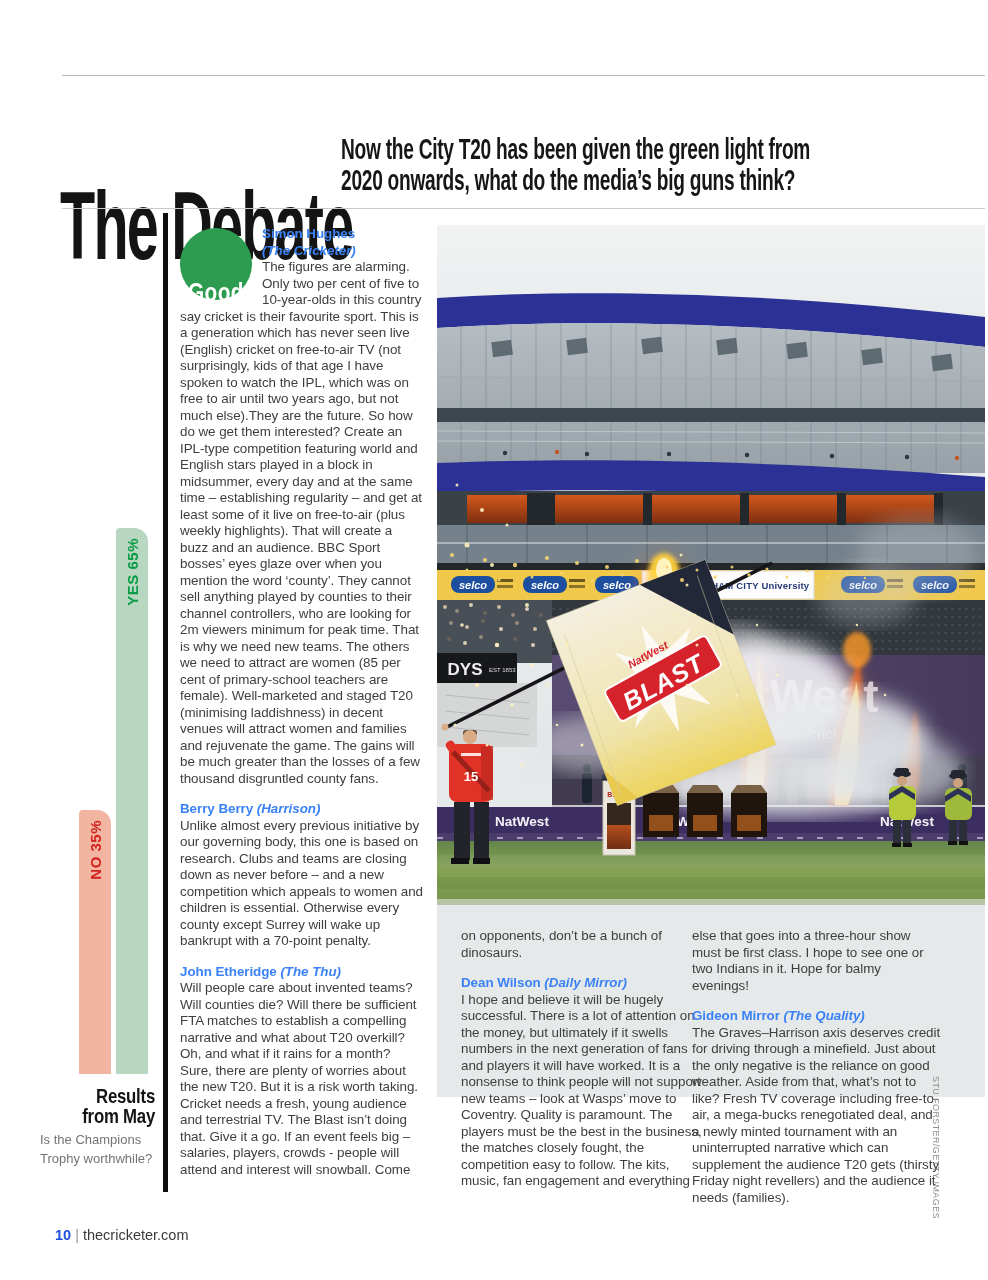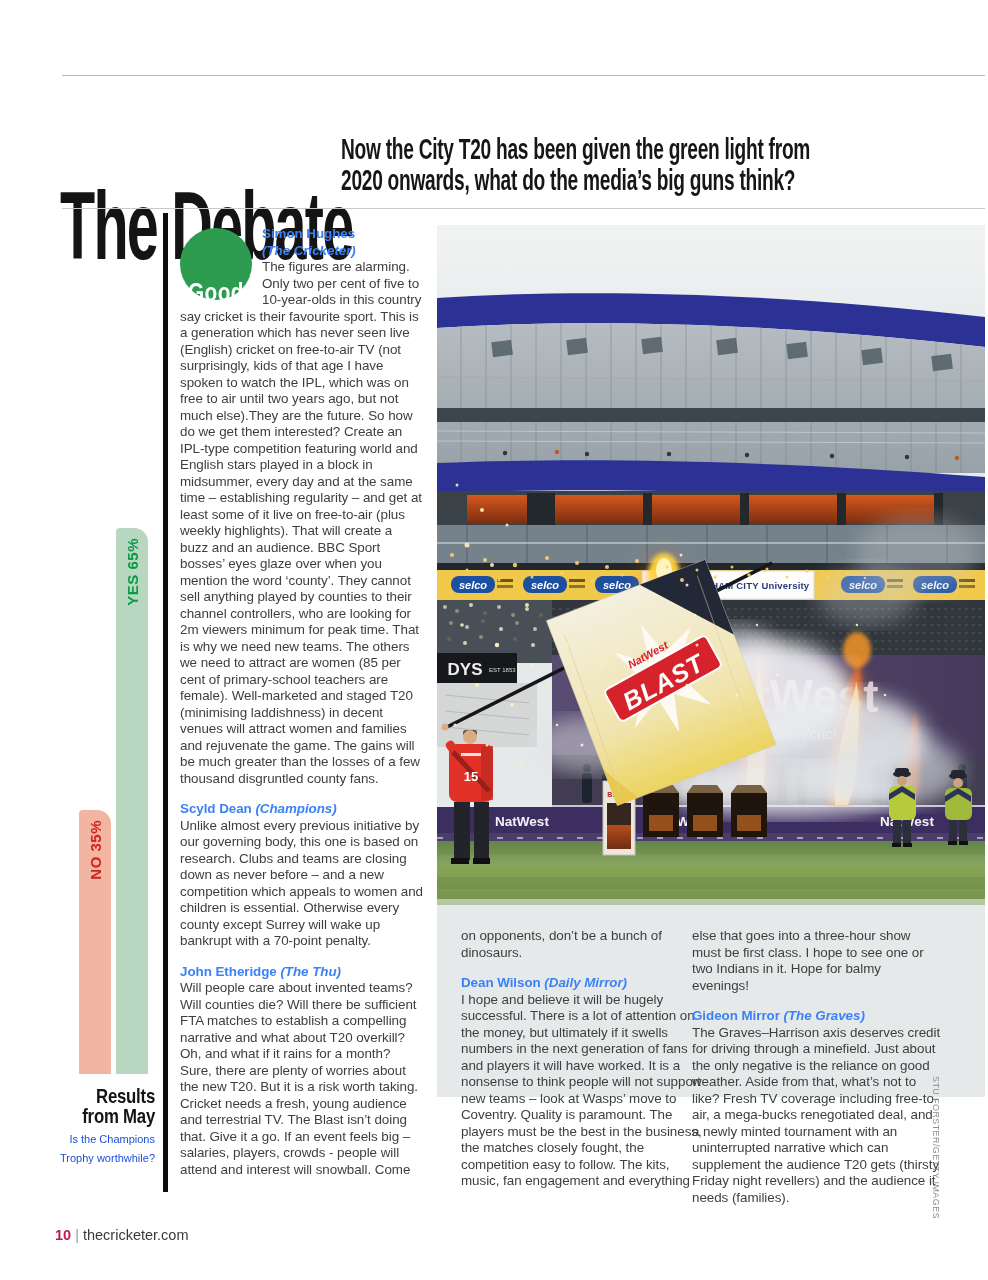--- a/index.html
+++ b/index.html
@@ -23,22 +23,22 @@
   .bar-no  { left:79px;  top:810px; width:32px; height:264px; background:#f2b5a1; border-radius:4px 14px 0 0; }
   .bar-label { position:absolute; top:10px; left:50%;
            transform:translateX(-50%) rotate(180deg); writing-mode:vertical-rl;
            font-weight:700; font-size:15px; letter-spacing:.5px; white-space:nowrap; }
   .bar-yes .bar-label { color:#0a9b45; }
   .bar-no  .bar-label { color:#d2231f; }
 
   .results-title { position:absolute; left:30px; top:1086px; width:125px; text-align:right;
            font-weight:700; font-size:21px; line-height:20px; letter-spacing:-.3px; color:#141414;
            transform:scaleX(.8); transform-origin:100% 0; }
-  .results-question { position:absolute; left:40px; top:1130px; width:115px; text-align:right;
-           font-size:11px; line-height:19px; color:#1d4ed8; }
+  .results-question { position:absolute; left:40px; top:1130px; width:115px; text-align:left;
+           font-size:13px; line-height:19px; color:#737373; }
 
   .col { position:absolute; font-size:13.4px; line-height:16.5px; color:#3e3e3e; letter-spacing:-.05px; }
   .col1 { left:180px; top:226px; width:243px; }
   .col2 { left:437px; top:928px; width:249px;margin-left:24px; }
   .col3 { left:692px; top:928px; width:249px; }
 
   .badge { float:left; width:72px; height:72px; border-radius:50%; background:#2e9c50;
            margin:2px 10px 6px 0; display:flex; align-items:flex-end; justify-content:center; }
   .badge span { color:#ffffff; font-weight:700; font-size:26px; letter-spacing:.5px;
            transform:scaleX(.8); }
@@ -50,21 +50,21 @@
 
   .photo { position:absolute; left:437px; top:225px; width:548px; height:872px; margin:0;
            overflow:hidden; background:#e6e9ea; }
   .photo svg { display:block; }
   .photo text { font-family:"Liberation Sans", sans-serif; }
 
   .credit { position:absolute; left:931px; top:1076px; height:140px; font-size:9px;
            color:#8e8e8e; letter-spacing:.4px; writing-mode:vertical-rl; white-space:nowrap; }
 
   .footer { position:absolute; left:55px; top:1227px; font-size:14.5px; color:#3a3a3a; }
-  .footer b { color:#be185d;margin-top:44px; }
+  .footer b { color:#1d4ed8;margin-top:44px; }
   .footer .sep { color:#9a9a9a; padding:0 4px; }
 </style>
 </head>
 <body>
 
 <div class="page">
 
   <div class="hr" style="left:62px; top:75px; width:923px;"></div>
 
   <h1 class="title">The Debate</h1>
@@ -92,22 +92,22 @@
     <div class="badge">
       <span>Good</span>
     </div>
     <p class="sec-head">
       <span style="display:block">Simon Hughes</span>
       <span class="pub" style="display:block">(The Cricketer)</span>
     </p>
     <p class="body-p">The figures are alarming. Only two per cent of five to 10-year-olds in this country say cricket is their favourite sport. This is a generation which has never seen live (English) cricket on free-to-air TV (not surprisingly, kids of that age I have spoken to watch the IPL, which was on free to air until two years ago, but not much else).They are the future. So how do we get them interested? Create an IPL-type competition featuring world and English stars played in a block in midsummer, every day and at the same time – establishing regularity – and get at least some of it live on free-to-air (plus weekly highlights). That will create a buzz and an audience. BBC Sport bosses’ eyes glaze over when you mention the word ‘county’. They cannot sell anything played by counties to their channel controllers, who are looking for 2m viewers minimum for peak time. That is why we need new teams. The others we need to attract are women (85 per cent of primary-school teachers are female). Well-marketed and staged T20 (minimising laddishness) in decent venues will attract women and families and rejuvenate the game. The gains will be much greater than the losses of a few thousand disgruntled county fans.</p>
 
     <p class="sec-head mt">
-      <span>Scyld Dean</span>
-      <span class="pub">(Champions)</span>
+      <span>Berry Berry</span>
+      <span class="pub">(Harrison)</span>
     </p>
     <p class="body-p">Unlike almost every previous initiative by our governing body, this one is based on research. Clubs and teams are closing down as never before – and a new competition which appeals to women and children is essential. Otherwise every county except Surrey will wake up bankrupt with a 70-point penalty.</p>
 
     <p class="sec-head mt">
       <span>John Etheridge</span>
       <span class="pub">(The Thu)</span>
     </p>
     <p class="body-p">Will people care about invented teams? Will counties die? Will there be sufficient FTA matches to establish a compelling narrative and what about T20 overkill? Oh, and what if it rains for a month? Sure, there are plenty of worries about the new T20. But it is a risk worth taking. Cricket needs a fresh, young audience and terrestrial TV. The Blast isn’t doing that. Give it a go. If an event feels big – salaries, players, crowds - people will attend and interest will snowball. Come</p>
   </div>
 
@@ -545,21 +545,21 @@
       <span>Dean Wilson</span>
       <span class="pub">(Daily Mirror)</span>
     </p>
     <p class="body-p">I hope and believe it will be hugely successful. There is a lot of attention on the money, but ultimately if it swells numbers in the next generation of fans and players it will have worked. It is a nonsense to think people will not support new teams – look at Wasps’ move to Coventry. Quality is paramount. The players must be the best in the business, the matches closely fought, the competition easy to follow. The kits, music, fan engagement and everything</p>
   </div>
 
   <div class="col col3">
     <p class="body-p">else that goes into a three-hour show must be first class. I hope to see one or two Indians in it. Hope for balmy evenings!</p>
     <p class="sec-head mt">
       <span>Gideon Mirror</span>
-      <span class="pub">(The Graves)</span>
+      <span class="pub">(The Quality)</span>
     </p>
     <p class="body-p">The Graves–Harrison axis deserves credit for driving through a minefield. Just about the only negative is the reliance on good weather. Aside from that, what’s not to like? Fresh TV coverage including free-to-air, a mega-bucks renegotiated deal, and a newly minted tournament with an uninterrupted narrative which can supplement the audience T20 gets (thirsty Friday night revellers) and the audience it needs (families).</p>
   </div>
 
   <div class="credit">STU FORSTER/GETTY IMAGES</div>
 
   <div class="footer">
     <b>10</b><span class="sep">|</span><span>thecricketer.com</span>
   </div>
 

